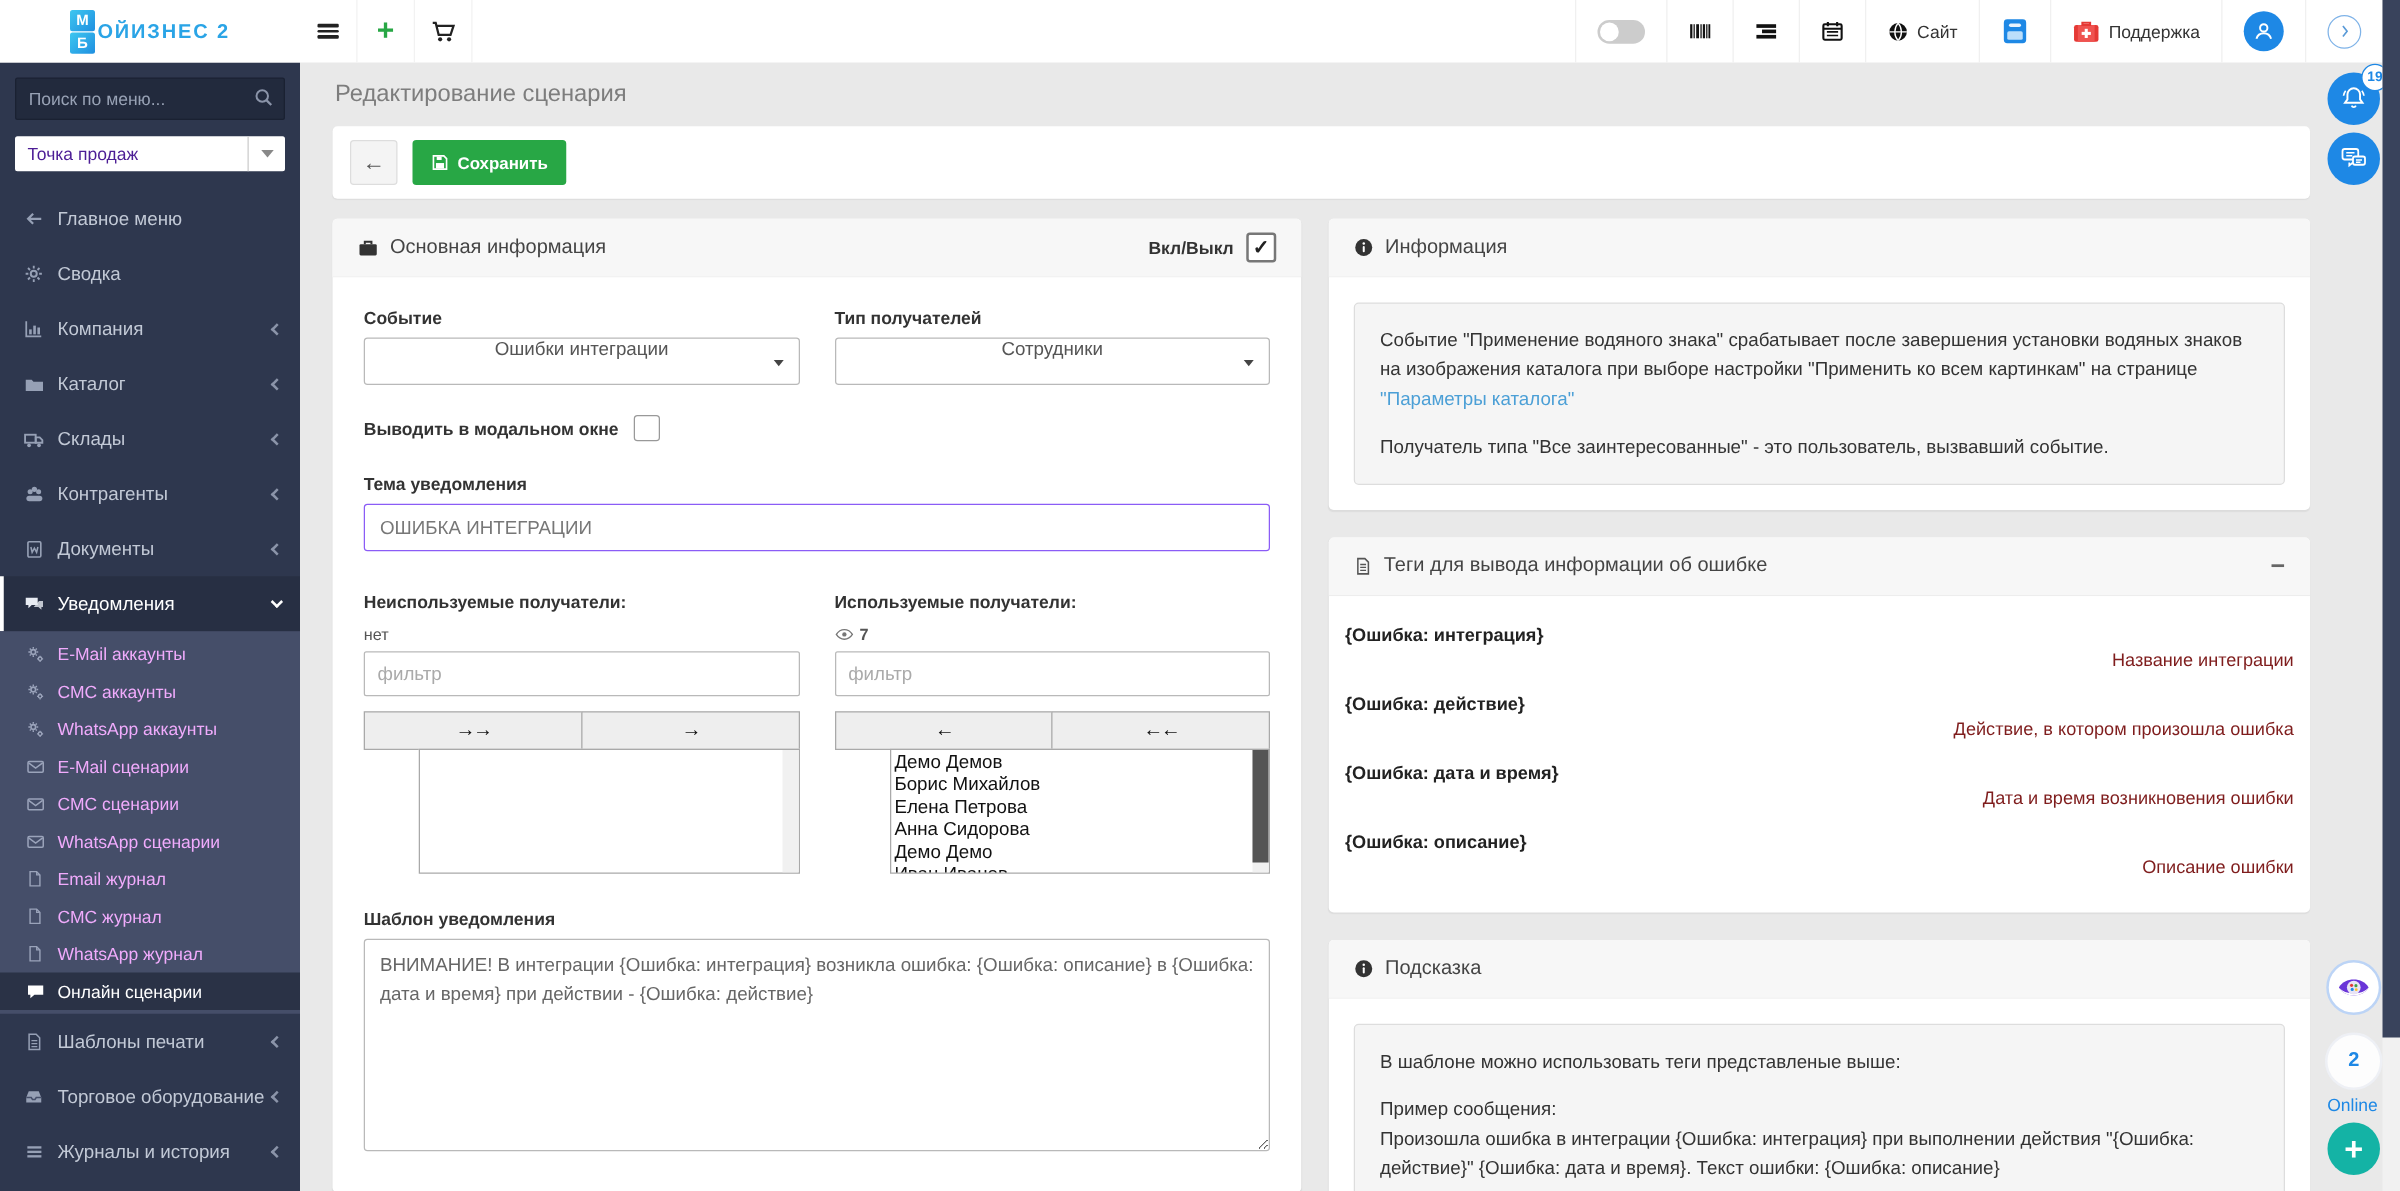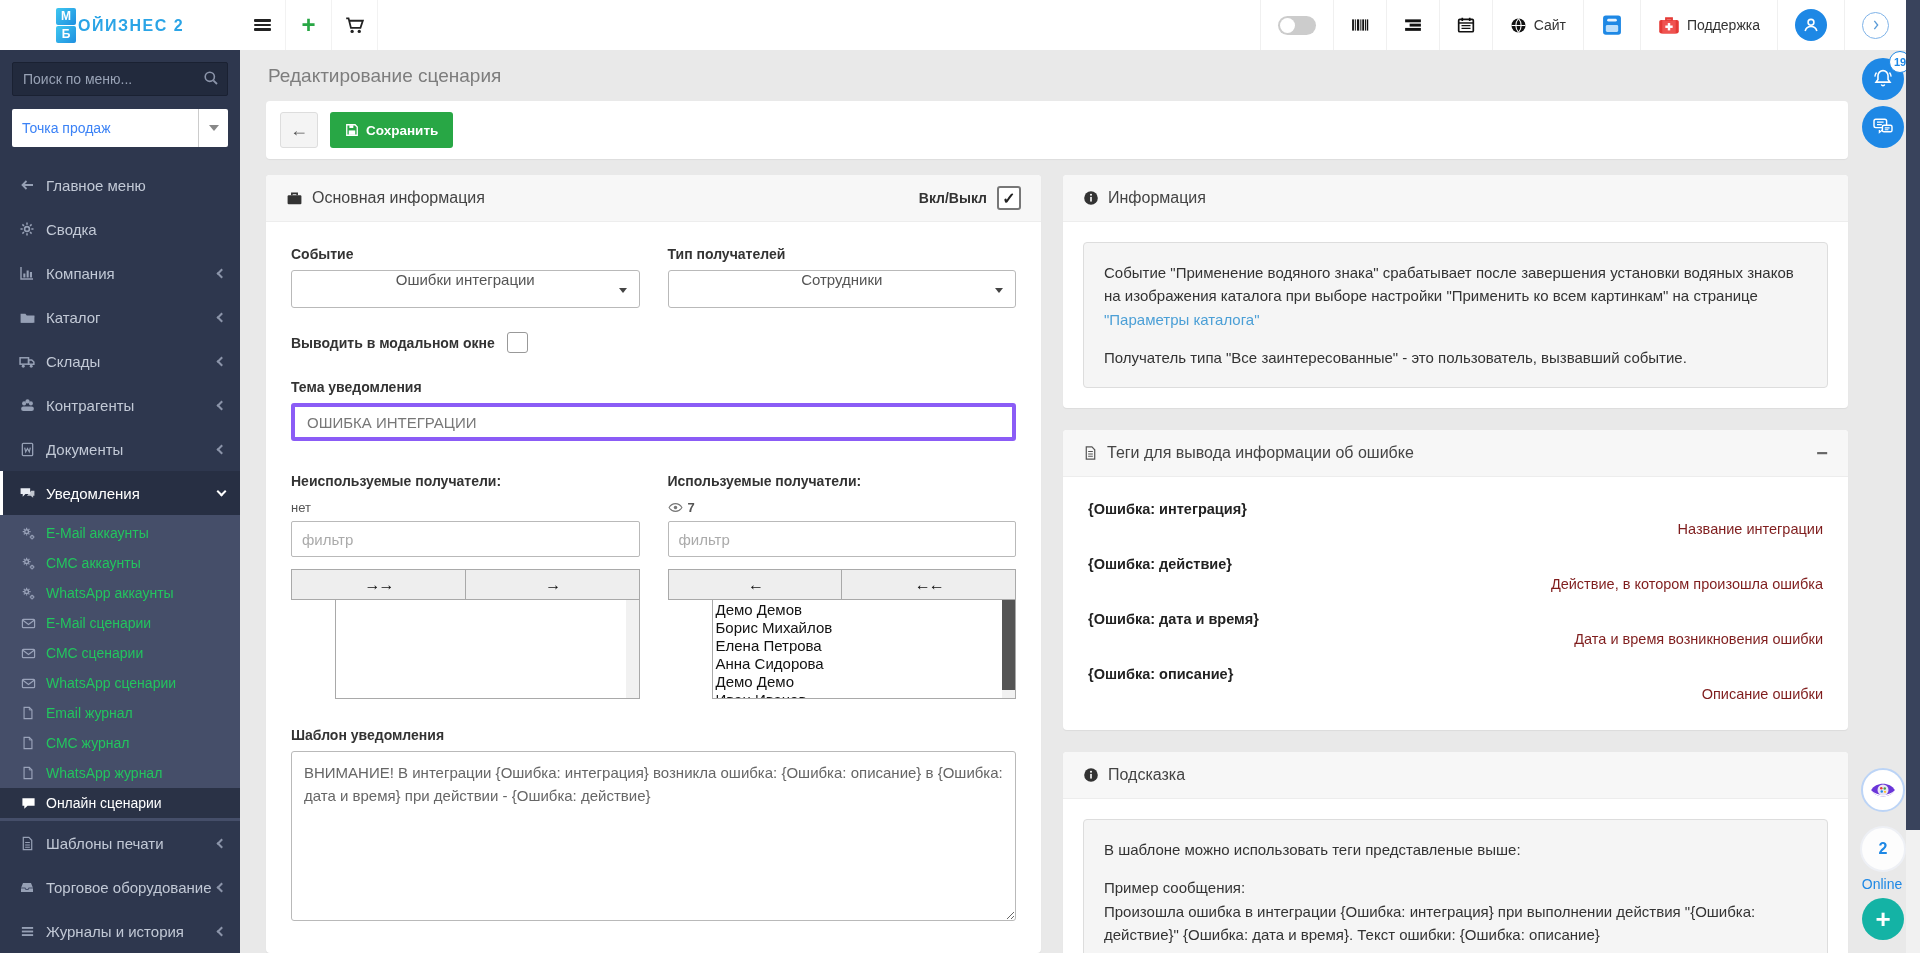--- a/index.html
+++ b/index.html
@@ -33,39 +33,39 @@
     display:flex; align-items:center; justify-content:center; }
 
   
   .sidebar { position:absolute; top:50px; left:0; width:240px; height:903px;
     background:#2e374e; z-index:20; }
   .search-wrap { margin:12px 12px 10px; position:relative; }
   .search-input { width:100%; height:34px; background:#222a3d; border:1px solid #1a2132;
     color:#98a2b5; padding:0 32px 0 10px; font-size:14px; border-radius:2px; outline:none; }
   .search-input::placeholder { color:#98a2b5; }
   .search-ic { position:absolute; right:9px; top:8px; }
-  .pos-select { margin:13px 12px 16px; height:38px; background:#fff; border-radius:2px;
-    display:flex; align-items:center; font-size:14px; color:#3b82f6; cursor:pointer; }
+  .pos-select { margin:13px 12px 16px; height:28px; background:#fff; border-radius:2px;
+    display:flex; align-items:center; font-size:14px; color:#4c1d95; cursor:pointer; }
   .pos-select .txt { flex:1; padding:0 10px; }
   .pos-select .arrow-box { width:30px; align-self:stretch; border-left:1px solid #ccc;
     display:flex; align-items:center; justify-content:center; }
   .tri-down { width:0; height:0; border-left:5px solid transparent;
     border-right:5px solid transparent; border-top:6px solid #888; }
   .mi { height:44px; display:flex; align-items:center; padding:0 15px; color:#c2c9d6;
     font-size:15px; cursor:pointer; }
   .mi .ic, .smi .ic { width:24px; margin-right:7px; display:flex; justify-content:center;
     color:#96a0b5; flex:none; }
   .chev { width:7px; height:7px; border-left:2px solid #8b94a9; border-bottom:2px solid #8b94a9;
     margin-left:auto; transform:rotate(45deg); flex:none; }
   .chev.down { transform:rotate(-45deg); margin-top:-4px; border-color:#fff; }
   .mi.open { background:rgba(0,0,0,.14); border-left:3px solid #fff; padding-left:12px; color:#fff; }
   .mi.open .ic { color:#e8ecf3; }
   .submenu { background:#454e69; padding:3px 0; }
   .smi { height:30px; display:flex; align-items:center; padding:0 15px 0 17px;
-    color:#22c55e; font-size:14px; cursor:pointer; }
+    color:#f0abfc; font-size:14px; cursor:pointer; }
   .smi .ic { width:22px; color:#9aa3ba; }
   .smi.active { background:#2a3246; color:#fff; }
   .smi.active .ic { color:#fff; }
 
   
   .content { position:absolute; left:240px; top:50px; width:1666px; height:903px;
     background:#e9e9e9; z-index:10; }
   .page-title { padding:15px 0 12px 28px; font-size:19px; color:#7d7d7d; }
   .toolbar-card { margin:2px 58px 0 26px; background:#fff; border-radius:4px; height:58px;
     display:flex; align-items:center; padding:0 14px; gap:12px;
@@ -90,21 +90,21 @@
   .two-col > div { flex:1; min-width:0; }
   .sel { height:38px; border:1px solid #b9b9b9; border-radius:3px; display:flex;
     align-items:center; padding:0 12px; font-size:15px; color:#555; background:#fff; cursor:pointer;flex-direction:column; }
   .sel .tri-down { margin-left:auto; border-top-color:#444; border-left-width:4px; border-right-width:4px; border-top-width:5px; }
   .chk { background:#fff; border-radius:3px; display:flex; align-items:center;
     justify-content:center; cursor:pointer; }
   .chk.big { width:24px; height:24px; border:2px solid #777; font-size:16px; font-weight:bold; color:#222; }
   .chk.small { width:21px; height:21px; border:1.5px solid #999; }
   .row-modal { margin-top:24px; display:flex; align-items:center; gap:12px; }
   .row-modal .flabel { margin-bottom:0; }
-  .txt-input { width:100%; height:38px; border:4px solid #8b5cf6; border-radius:3px;
+  .txt-input { width:100%; height:38px; border:1px solid #8b5cf6; border-radius:3px;
     padding:0 12px; font-size:15px; color:#777; outline:none; }
   .filter-input { width:100%; height:36px; border:1px solid #b9b9b9; border-radius:2px;
     padding:0 10px; font-size:15px; color:#555; outline:none; }
   .filter-input::placeholder { color:#aaa; }
   .rec-cap { margin:10px 0 6px; font-size:13px; color:#555; height:16px; display:flex;
     align-items:center; gap:5px; font-weight:bold; }
   .rec-cap.plain { font-weight:normal; }
   .move-row { display:flex; margin-top:12px; }
   .move-btn { flex:1; height:31px; background:#eee; border:1px solid #a9a9a9;
     font-weight:bold; font-size:16px; letter-spacing:-2px; color:#111;
@@ -124,21 +124,21 @@
   .rcol { flex:1; min-width:0; }
   .panel { margin-bottom:22px; }
   .panel-b { padding:20px; }
   .well { background:#f5f5f5; border:1px solid #ddd; border-radius:4px; padding:18px 20px;
     font-size:15px; color:#333; line-height:1.55; }
   .well p + p { margin-top:15px; }
   .well .pre { white-space:pre-line; }
   a.blue-link { color:#4b9fd6; text-decoration:none; cursor:pointer; }
   .collapse-btn { margin-left:auto; color:#666; font-weight:bold; font-size:20px;
     line-height:1; cursor:pointer; }
-  .tags-b { padding:24px 25px 28px; }
+  .tags-b { padding:24px 13px 28px; }
   .tagblk + .tagblk { margin-top:19px; }
   .tag { font-weight:bold; font-size:14.5px; color:#222; }
   .tagdesc { margin-top:4px; font-size:14.5px; color:#7f1d1d;text-align:right; }
 
   
   .fbtn { position:absolute; border-radius:50%; display:flex; align-items:center;
     justify-content:center; z-index:40; cursor:pointer; }
   .fbtn.bell { right:16px; top:58px; width:42px; height:42px; background:#1e88e5; }
   .badge { position:absolute; top:-7px; right:-7px; width:22px; height:22px; background:#fff;
     border:1.5px solid #1e88e5; border-radius:50%; color:#1e88e5; font-size:11px;

